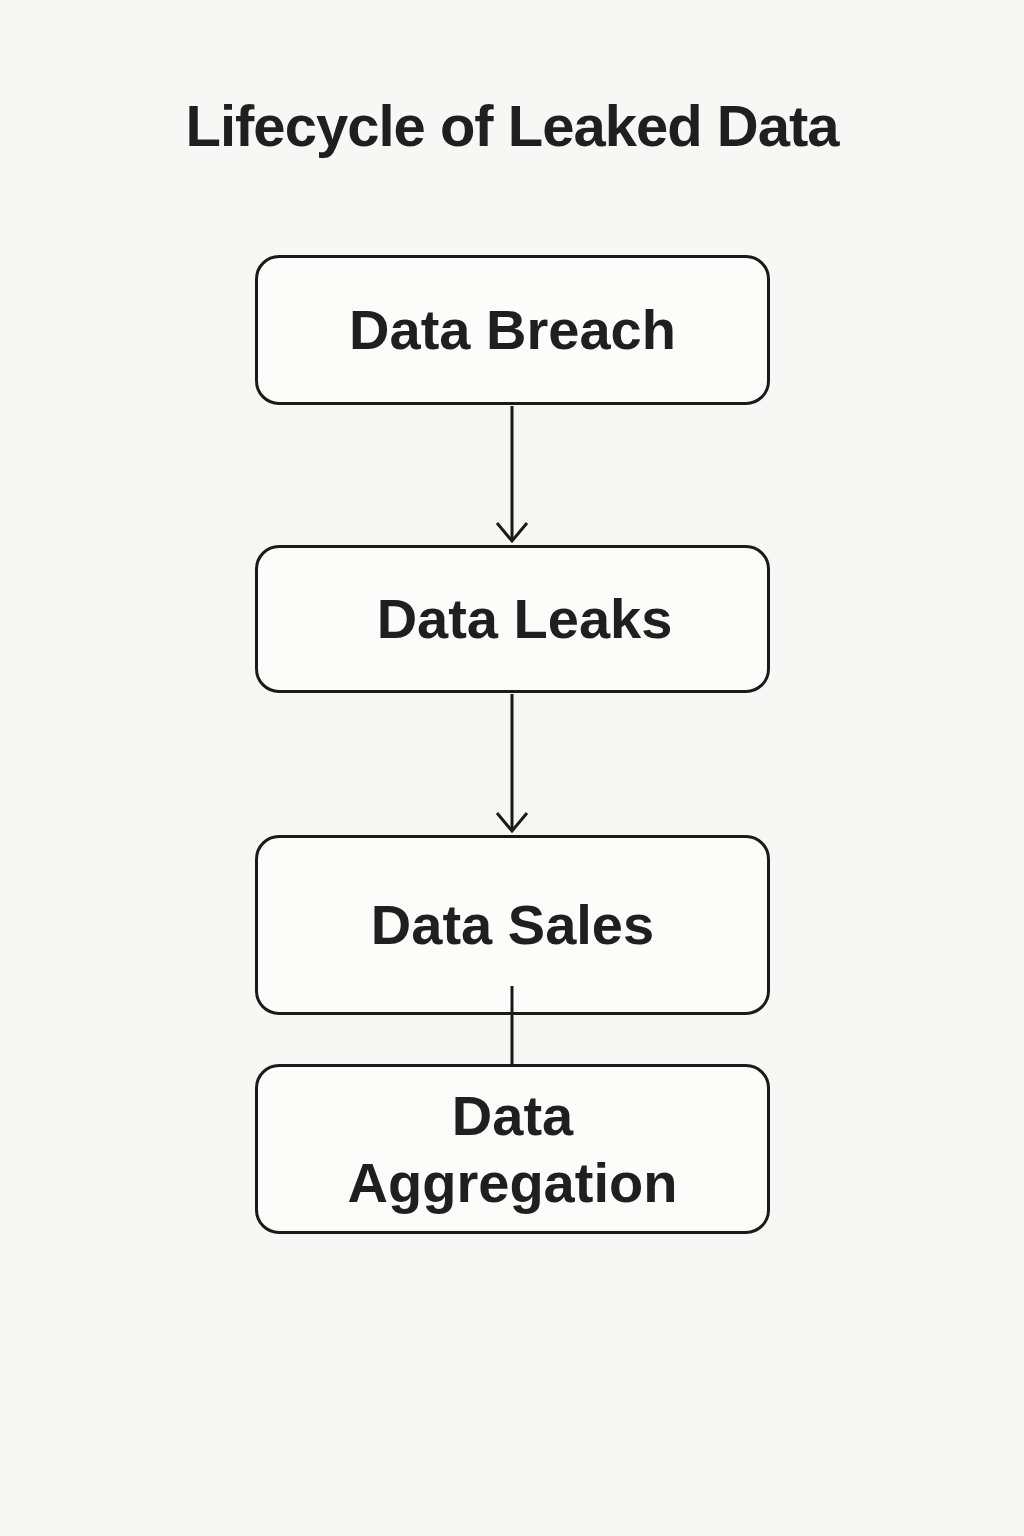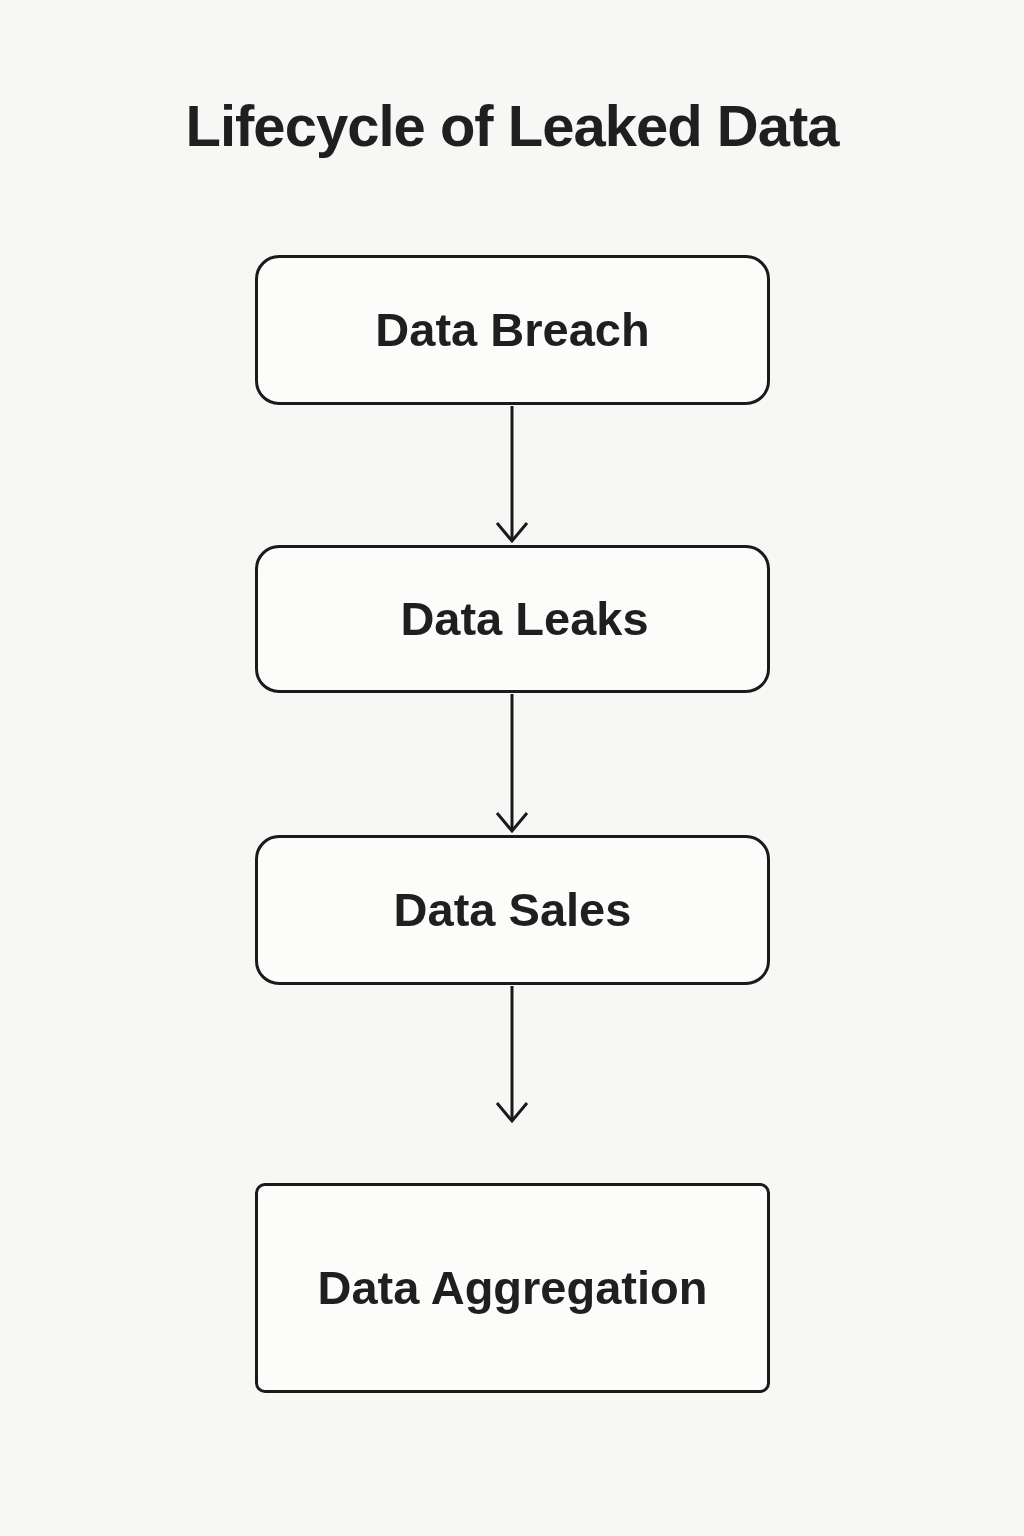--- a/index.html
+++ b/index.html
@@ -38,30 +38,30 @@
     width:515px;
     background:var(--box-fill);
     border:3px solid var(--box-border);
     border-radius:24px;
     display:flex;
     align-items:center;
     justify-content:center;
     text-align:center;
   }
   .node-label{
-    font-size:47px;
+    font-size:56px;
     font-weight:600;
     color:var(--text);
     line-height:1.2;
     padding:0 40px;
   }
   .node-1{top:255px;height:150px;}
   .node-2{top:545px;height:148px;padding-left:24px;}
-  .node-3{top:835px;height:150px;}
-  .node-4{top:1183px;height:210px;border-radius:10px;}
+  .node-3{top:835px;height:180px;}
+  .node-4{top:1064px;height:170px;}
   .arrow{
     position:absolute;
     left:492px;
     width:40px;
     display:block;
   }
   .arrow-1{top:406px;height:138px;}
   .arrow-2{top:694px;height:140px;}
   .arrow-3{top:986px;height:138px;}
   .arrow svg{width:100%;height:100%;display:block;}

